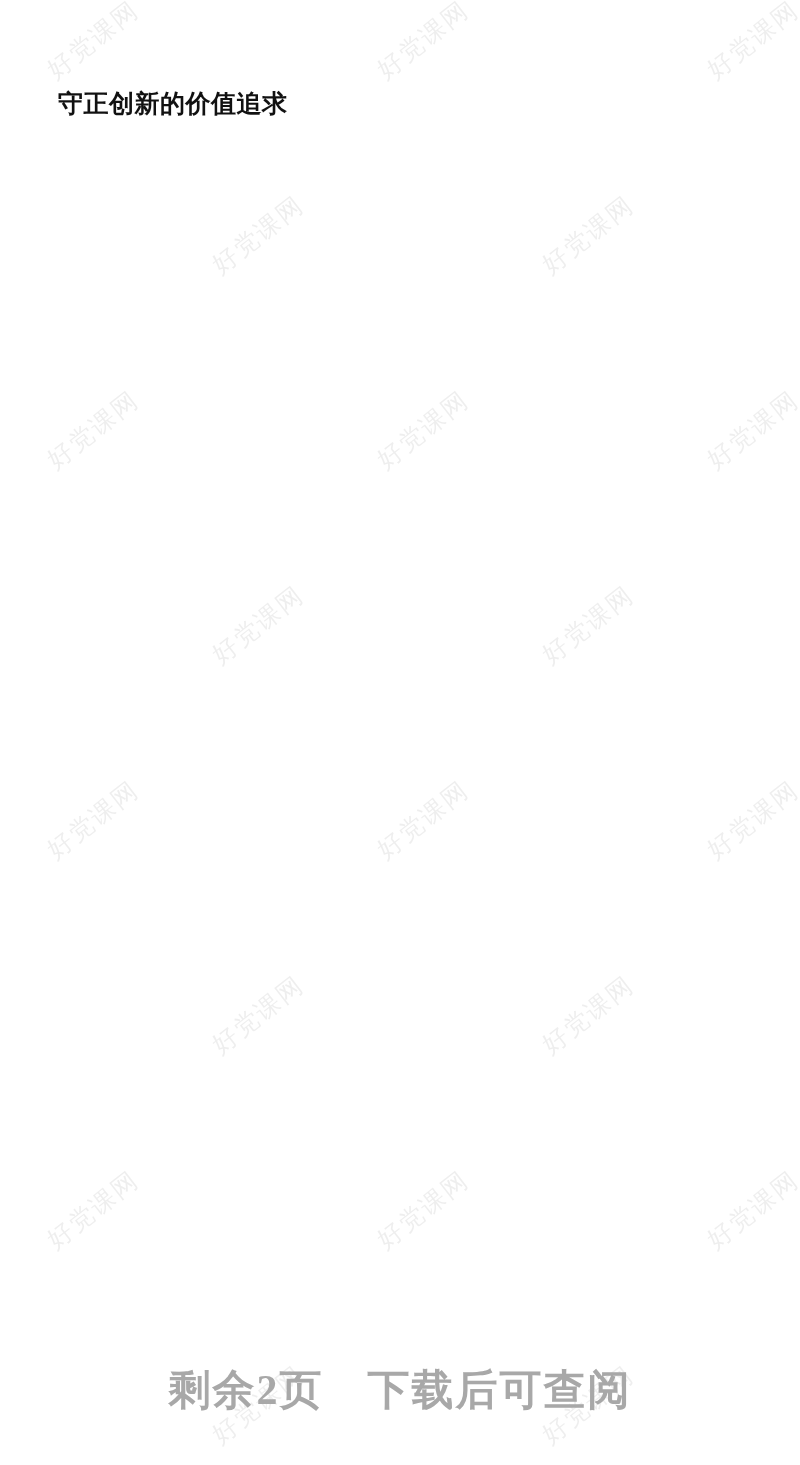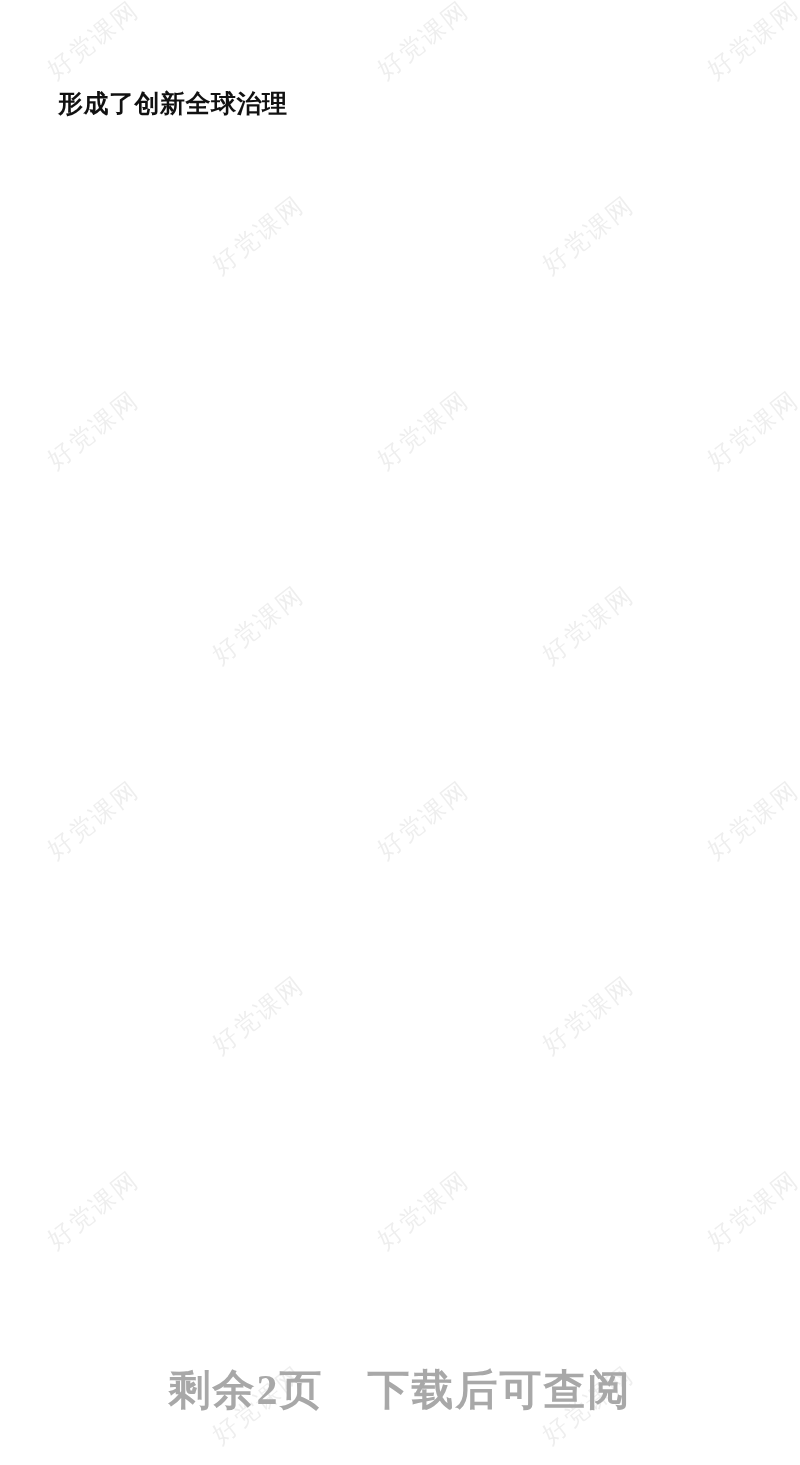--- a/index.html
+++ b/index.html
@@ -126,21 +126,21 @@
   <div class="content">
 
     <div style="height:8px"></div>
 
 
     <div class="spacer-sm"></div>
 
 
     <div class="spacer-lg"></div>
 
-    <h2 class="section-heading">形成了创新全球治理</h2>
+    <h2 class="section-heading">守正创新的价值追求</h2>
 
     <div class="spacer-md"></div>
 
 
     <div class="spacer-sm"></div>
 
 
     <div class="spacer-sm"></div>
 
   </div>

